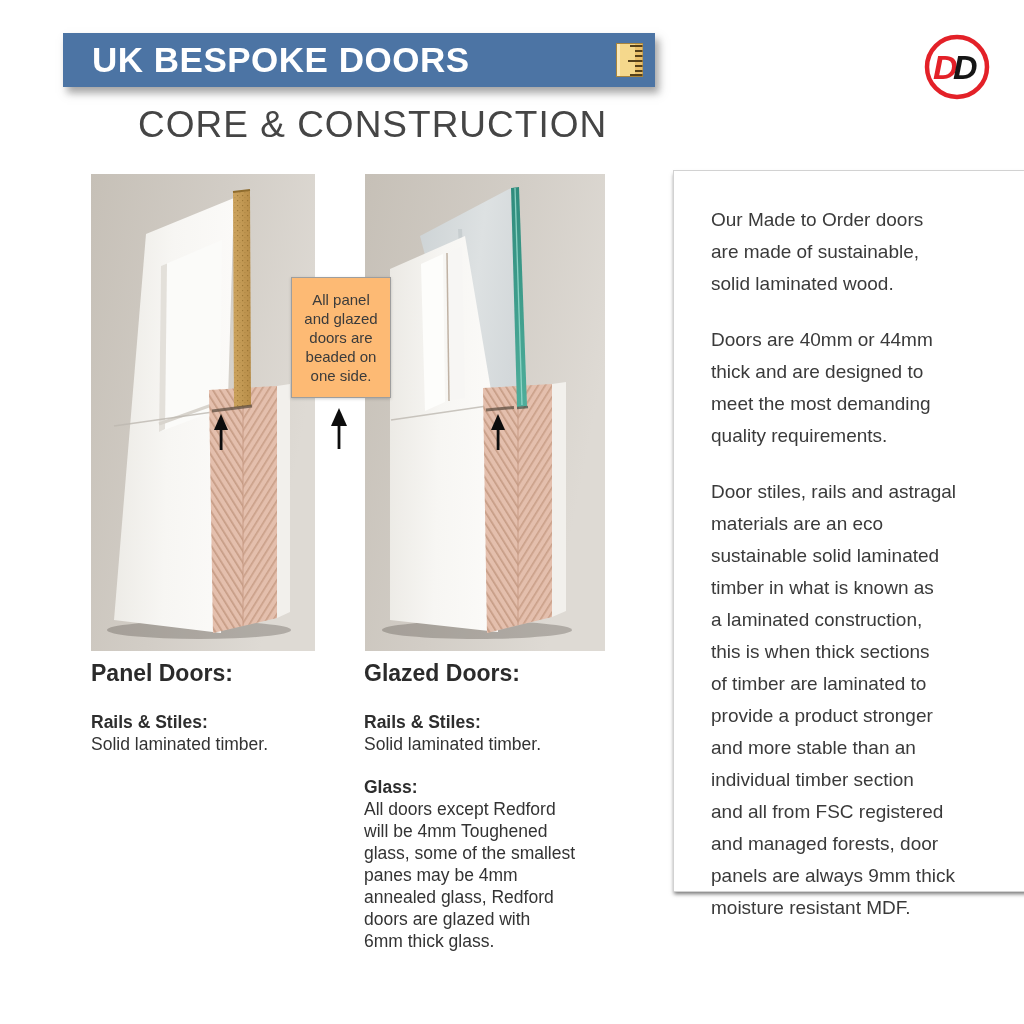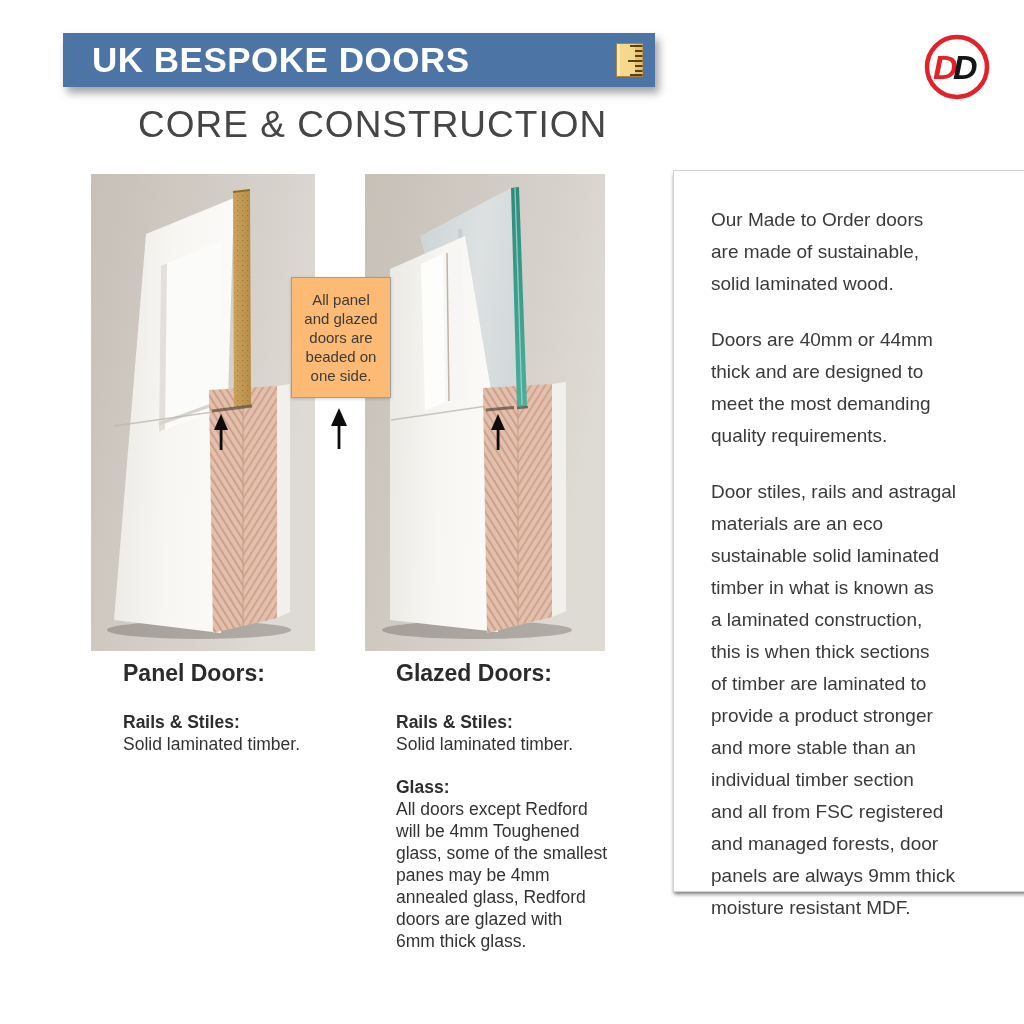--- a/index.html
+++ b/index.html
@@ -37,21 +37,21 @@
     box-shadow:0 1px 3px rgba(0,0,0,.18);
     display:flex; align-items:center; justify-content:center;
   }
   .callout-text {
     font-size:15px; line-height:1.27; text-align:center; color:#3b3b3b;
     white-space:pre-line;
   }
   .mid-arrow { position:absolute; left:328px; top:408px; }
 
   
-  .col { position:absolute; top:660px; width:258px;margin-left:32px; }
+  .col { position:absolute; top:660px; width:258px; }
   .col-left-pos  { left:91px;  }
   .col-right-pos { left:364px; }
   .col-heading { font-size:23px; line-height:26px; font-weight:bold; color:#2b2b2b; margin:0 0 25px 0; }
   .spec-group { margin:0 0 21px 0; }
   .spec-label { font-size:17.5px; line-height:22px; font-weight:bold; color:#2e2e2e; margin:0; }
   .spec-text  { font-size:17.5px; line-height:22px; color:#333333; margin:0; white-space:pre-line; }
 
   
   .info-panel {
     position:absolute; left:673px; top:170px; width:361px; height:722px;

